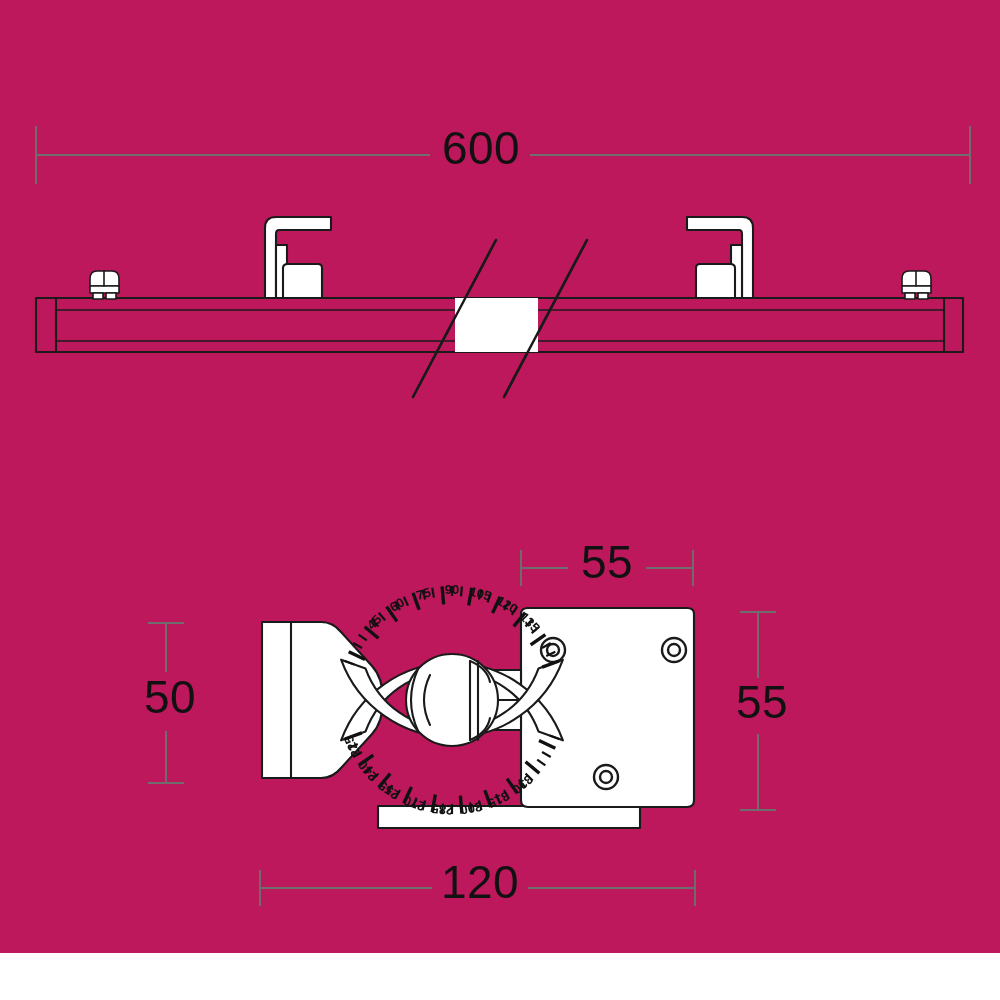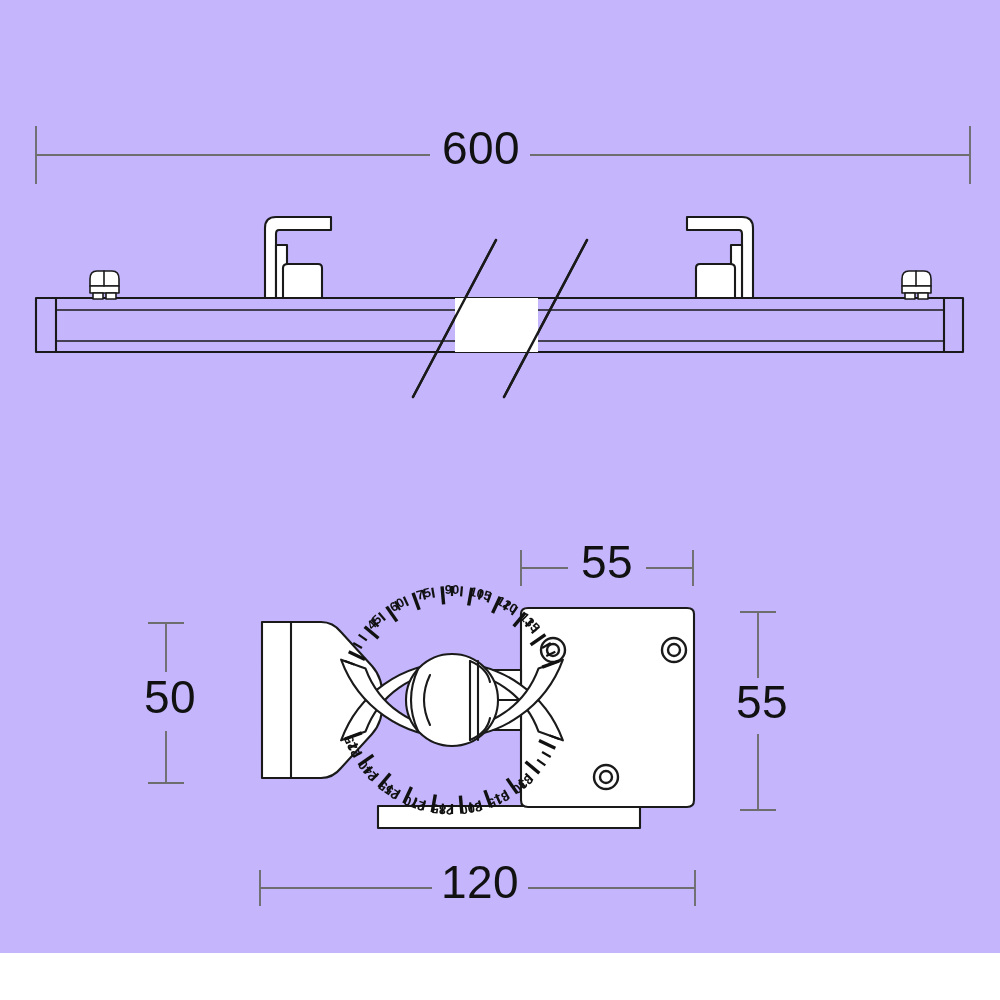--- a/index.html
+++ b/index.html
@@ -11,21 +11,21 @@
   body {
     width: 1000px;
     height: 1000px;
     font-family: "Liberation Sans", sans-serif;
     overflow: hidden;
   }
   #drawing-root {
     position: relative;
     width: 1000px;
     height: 953px;
-    background: #c4b5fd;
+    background: #be185d;
   }
   svg#tech-svg {
     display: block;
     width: 1000px;
     height: 1000px;
   }
   .outline {
     fill: none;
     stroke: #1a1a1a;
     stroke-width: 2.1;

